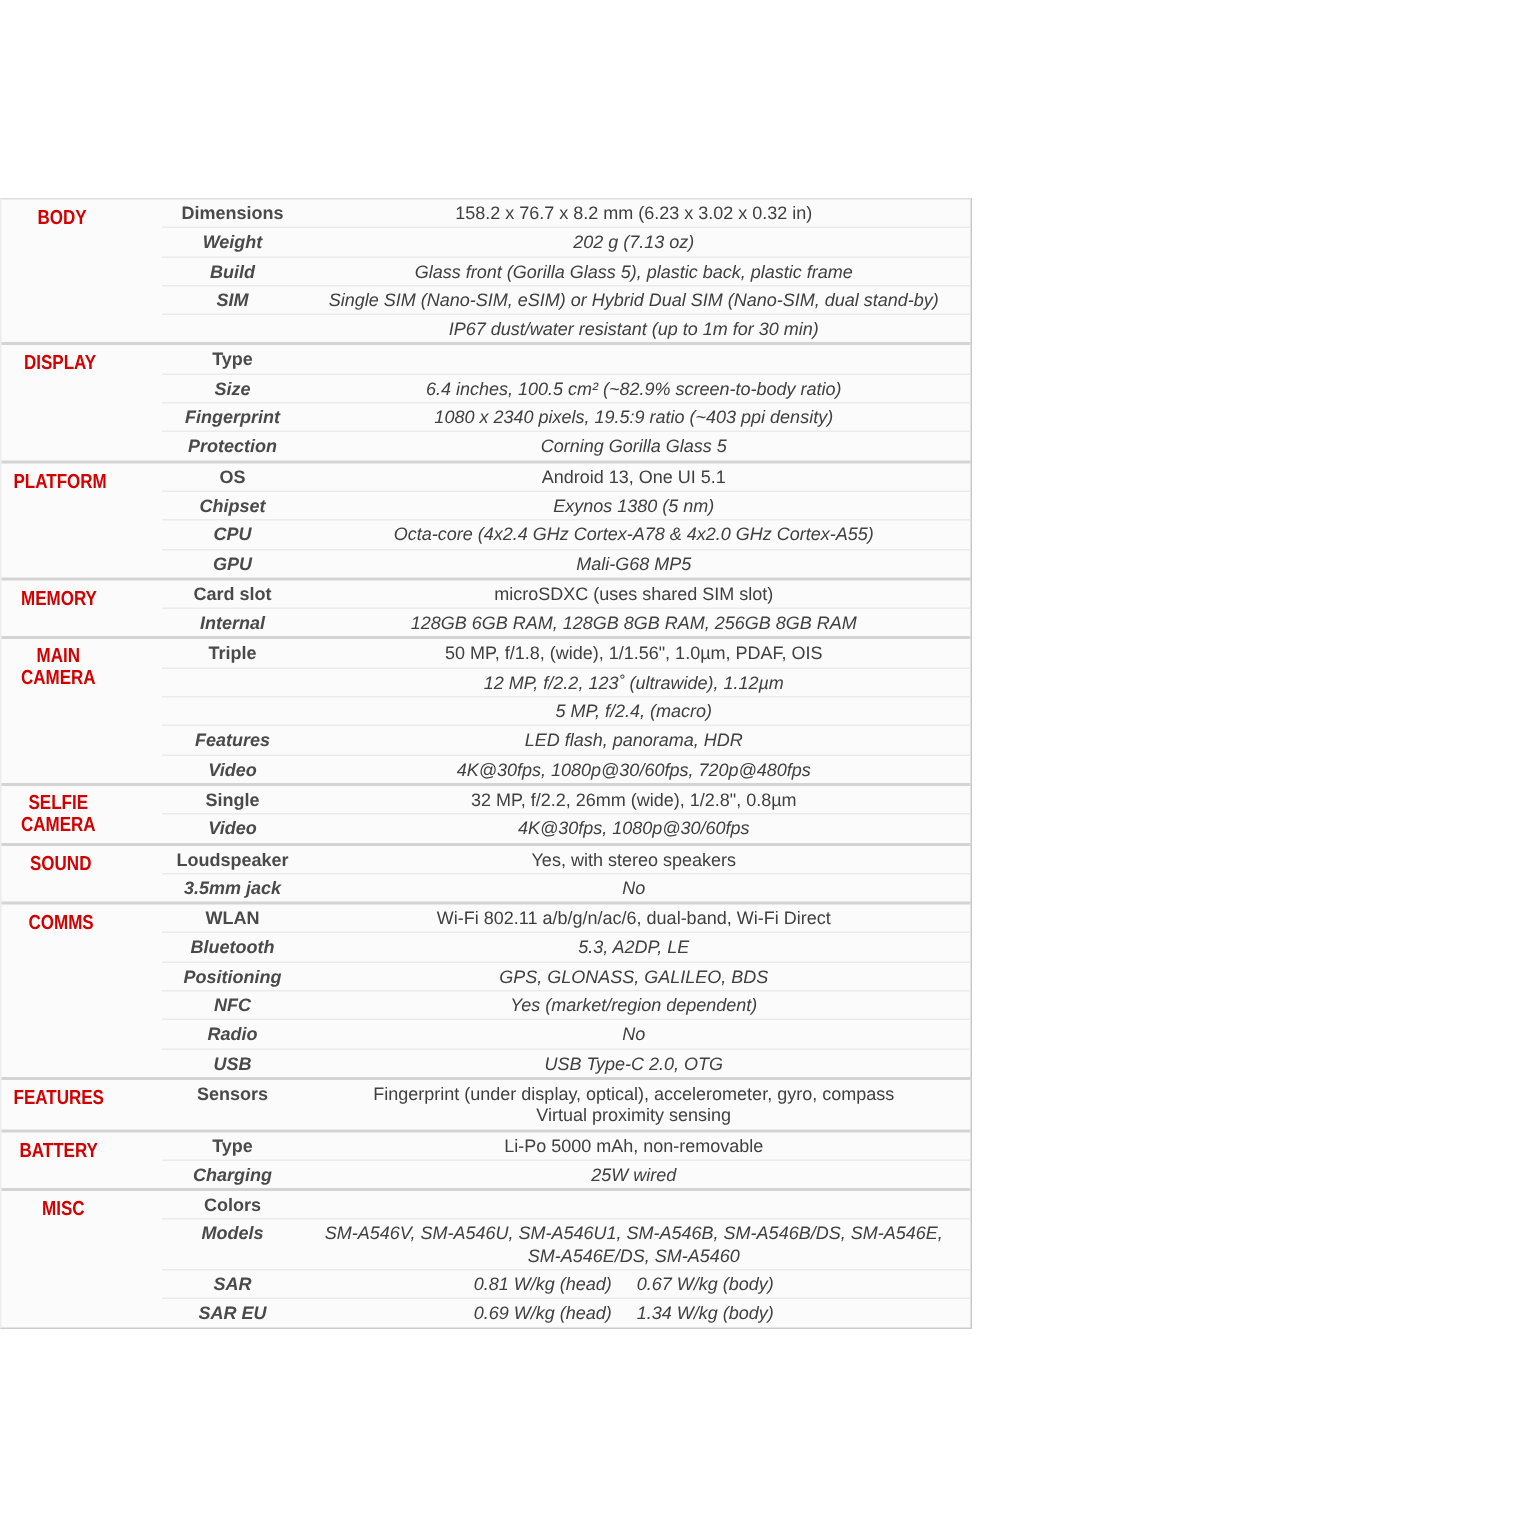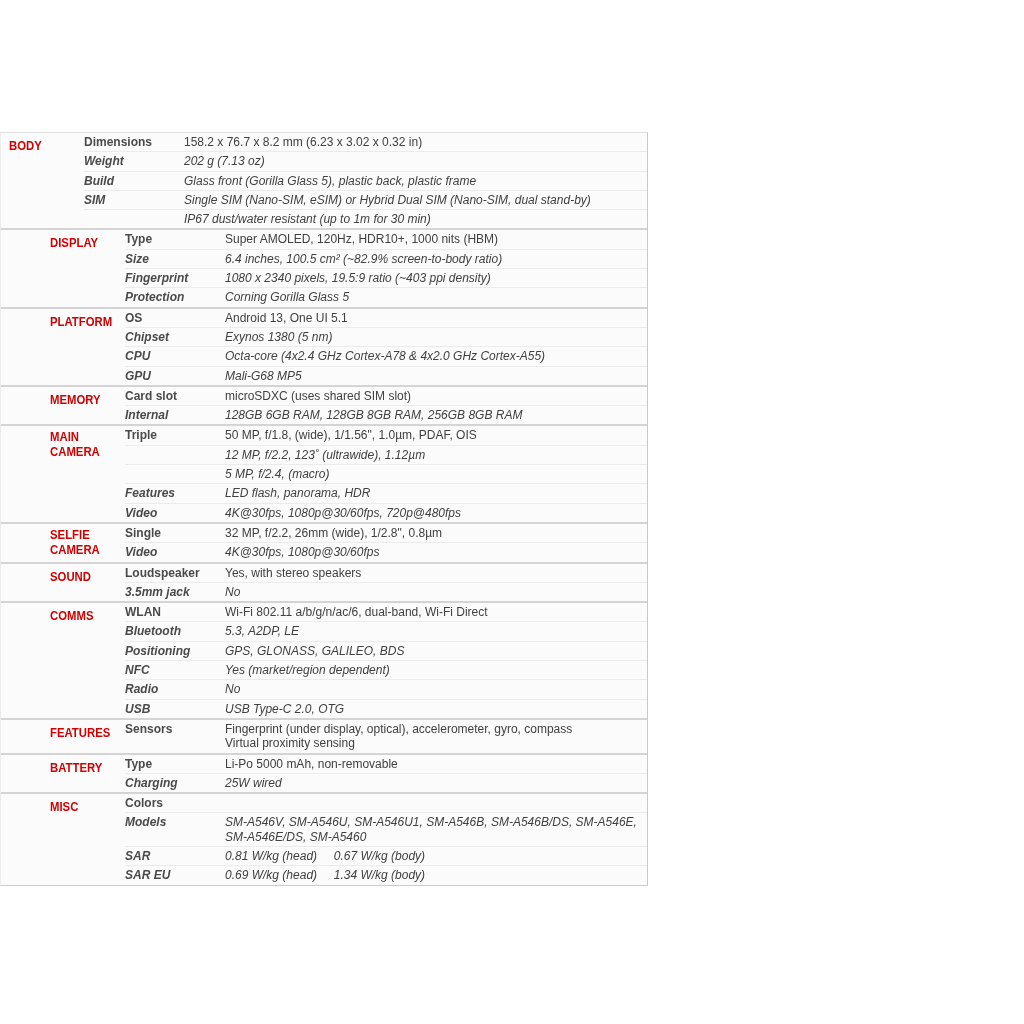--- a/index.html
+++ b/index.html
@@ -7,40 +7,40 @@
     padding: 0;
     background: #ffffff;
   }
   .canvas {
     position: relative;
     width: 1024px;
     height: 976px;
     background: #ffffff;
     font-family: "Liberation Sans", sans-serif;
     overflow: hidden;
+    text-align: center;
   }
   .specs-table {
     position: absolute;
     left: 0;
     top: 132px;
     width: 648px;
     background: #fbfbfb;
     border-top: 1px solid #dedede;
     border-bottom: 1px solid #cccccc;
     border-right: 1px solid #c9c9c9;
     border-left: 1px solid #ededed;
     box-sizing: border-box;
   }
   .section {
     display: flex;
     align-items: stretch;
   }
   .section + .section {
     border-top: 2px solid #d4d4d4;
-    padding-left: 41px;
   }
   .cat {
     width: 83px;
     min-width: 83px;
     box-sizing: border-box;
     padding: 3px 4px 2px 8px;
   }
   .cat-label {
     display: inline-block;
     font-size: 13.5px;
@@ -55,20 +55,21 @@
   }
   .rows {
     flex: 1;
     display: flex;
     flex-direction: column;
     min-width: 0;
   }
   .row {
     display: flex;
     align-items: flex-start;
+    margin-left: 24px;
   }
   .row + .row {
     border-top: 1px solid #ebebeb;
     font-style: italic;
   }
   .ttl {
     width: 100px;
     min-width: 100px;
     box-sizing: border-box;
     padding: 2px 6px 2px 0;
@@ -116,21 +117,20 @@
             <div class="ttl"></div>
             <div class="nfo">IP67 dust/water resistant (up to 1m for 30 min)</div>
           </div>
         </div>
       </div>
       <div class="section">
         <div class="cat"><span class="cat-label">DISPLAY</span></div>
         <div class="rows">
           <div class="row">
             <div class="ttl">Type</div>
-            <div class="nfo">Super AMOLED, 120Hz, HDR10+, 1000 nits (HBM)</div>
           </div>
           <div class="row">
             <div class="ttl">Size</div>
             <div class="nfo">6.4 inches, 100.5 cm² (~82.9% screen-to-body ratio)</div>
           </div>
           <div class="row">
             <div class="ttl">Fingerprint</div>
             <div class="nfo">1080 x 2340 pixels, 19.5:9 ratio (~403 ppi density)</div>
           </div>
           <div class="row">

